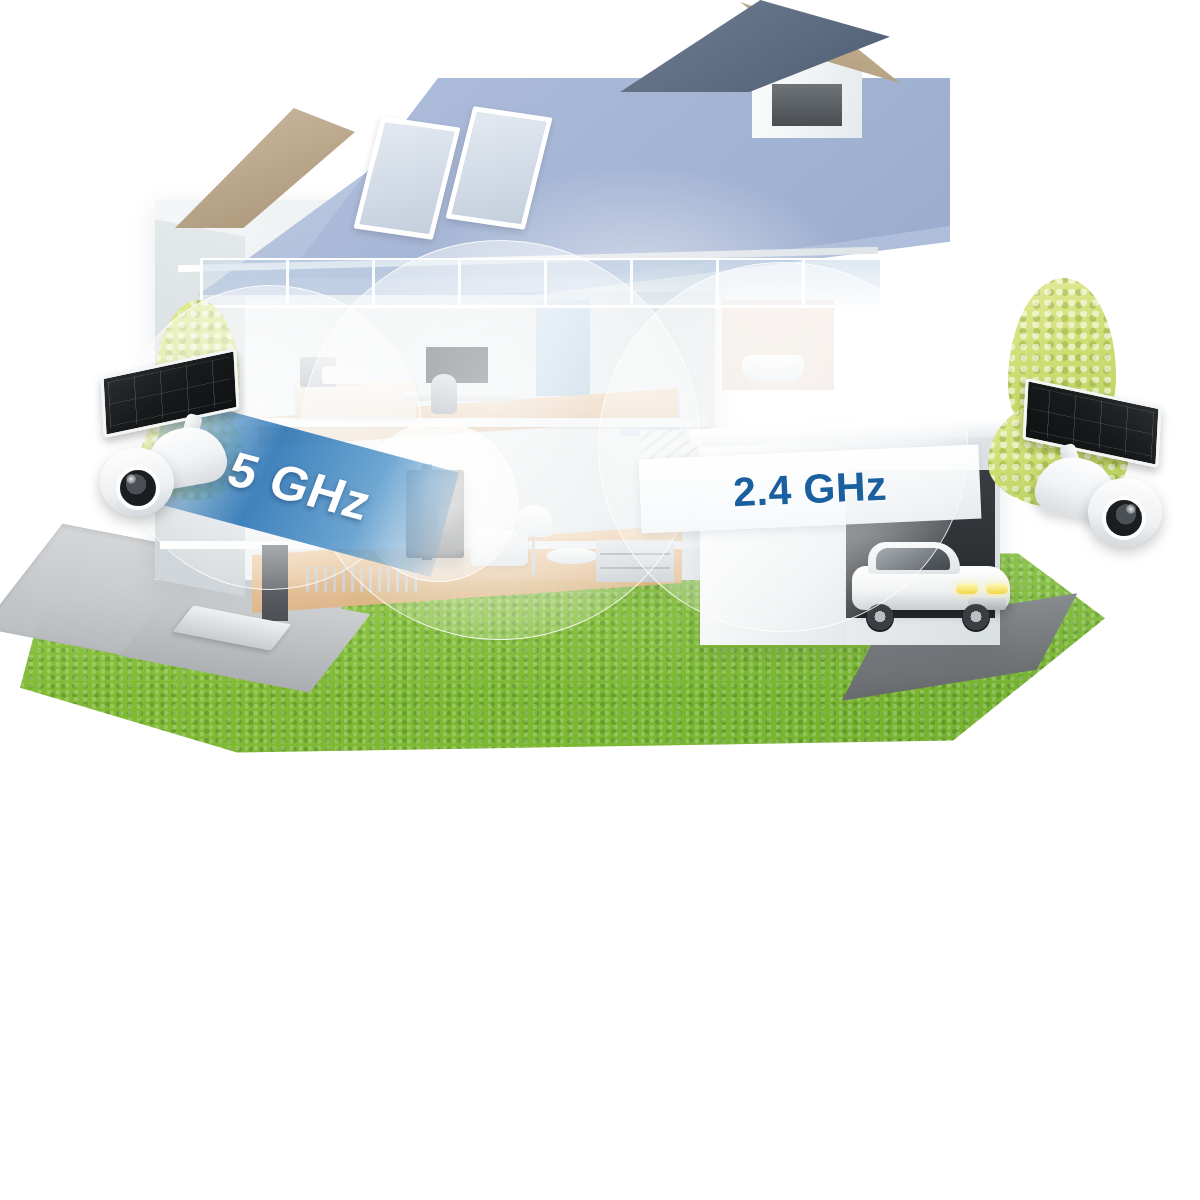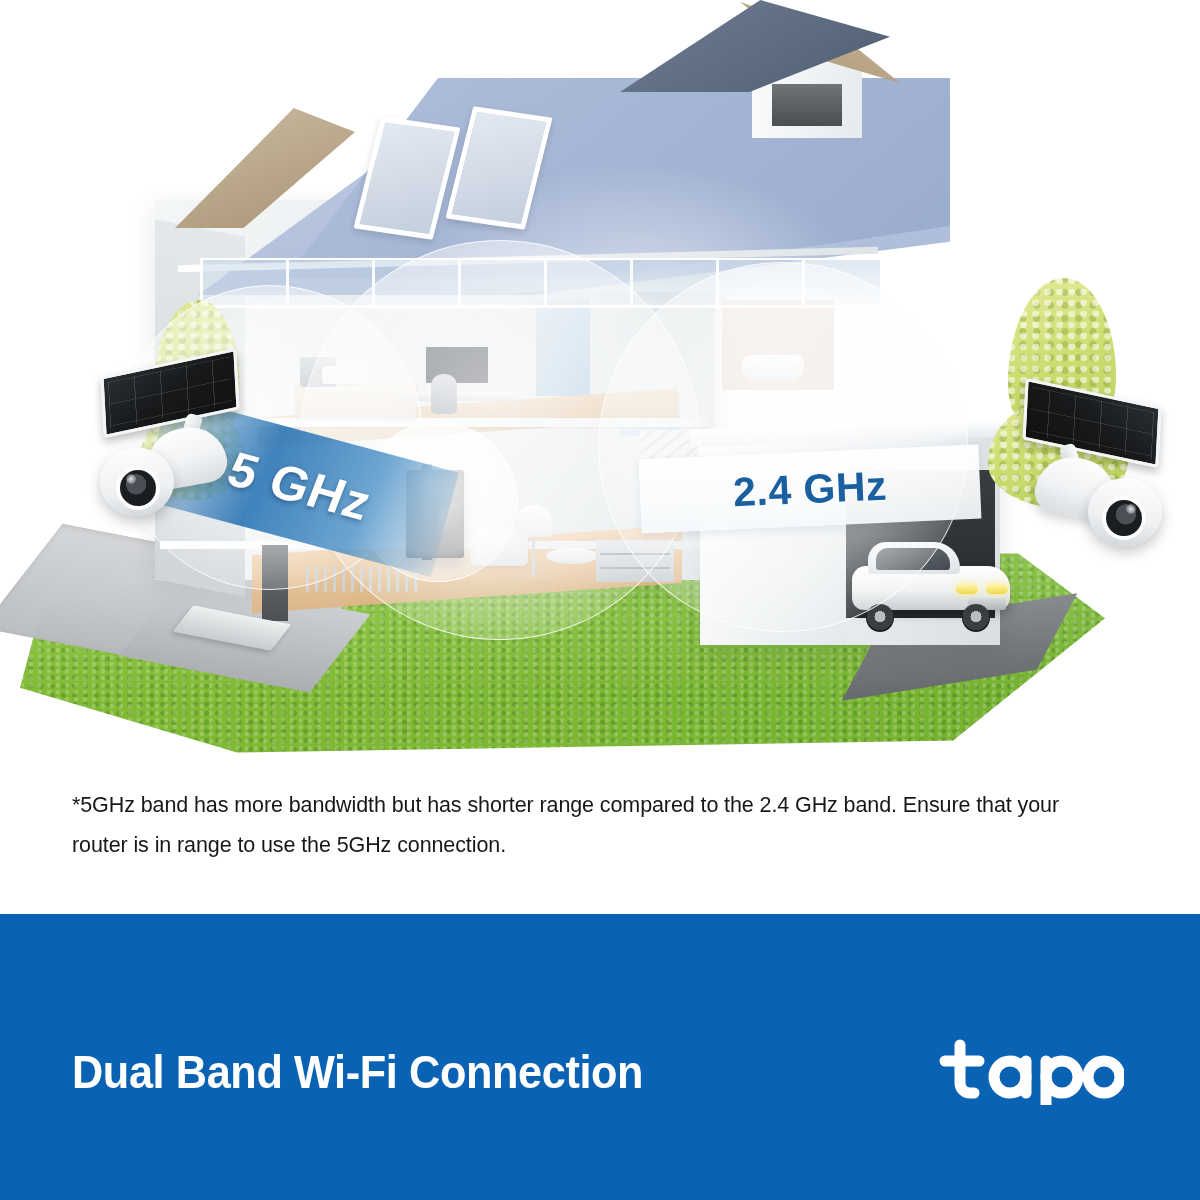--- a/index.html
+++ b/index.html
@@ -548,36 +548,15 @@
       <div class="cam-panel"></div>
       <div class="cam-arm"></div>
       <div class="cam-mount"></div>
       <div class="cam-head"></div>
       <div class="cam-lens-ring"></div>
       <div class="cam-lens-glint"></div>
     </div>
 
   </div>
 
-  <p class="footnote">*5GHz band has more bandwidth but has shorter range compared to the 2.4 GHz band. Ensure that your router is in range to use the 5GHz connection.</p>
-
-  <div class="banner">
-    <div class="banner-title">Dual Band Wi-Fi Connection</div>
-    <div class="brand-logo">
-      <svg width="186" height="66" viewBox="0 0 186 66" aria-label="tapo">
-        <g fill="none" stroke="#ffffff" stroke-width="11" stroke-linecap="round" stroke-linejoin="round">
-
-          <path d="M22 6 V44 a10 10 0 0 0 10 10 h4"></path>
-          <path d="M7 22 H41"></path>
-
-          <circle cx="72" cy="38" r="16"></circle>
-          <path d="M88 22 V54"></path>
-
-          <path d="M108 22 V66"></path>
-          <circle cx="124" cy="38" r="16"></circle>
-
-          <circle cx="166" cy="38" r="16"></circle>
-        </g>
-      </svg>
-    </div>
-  </div>
+
 
 </div>
 
 </body></html>

